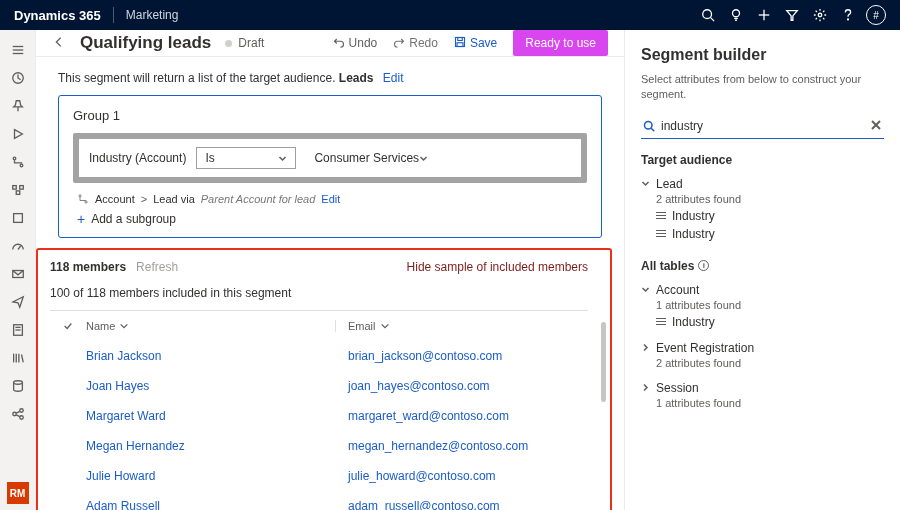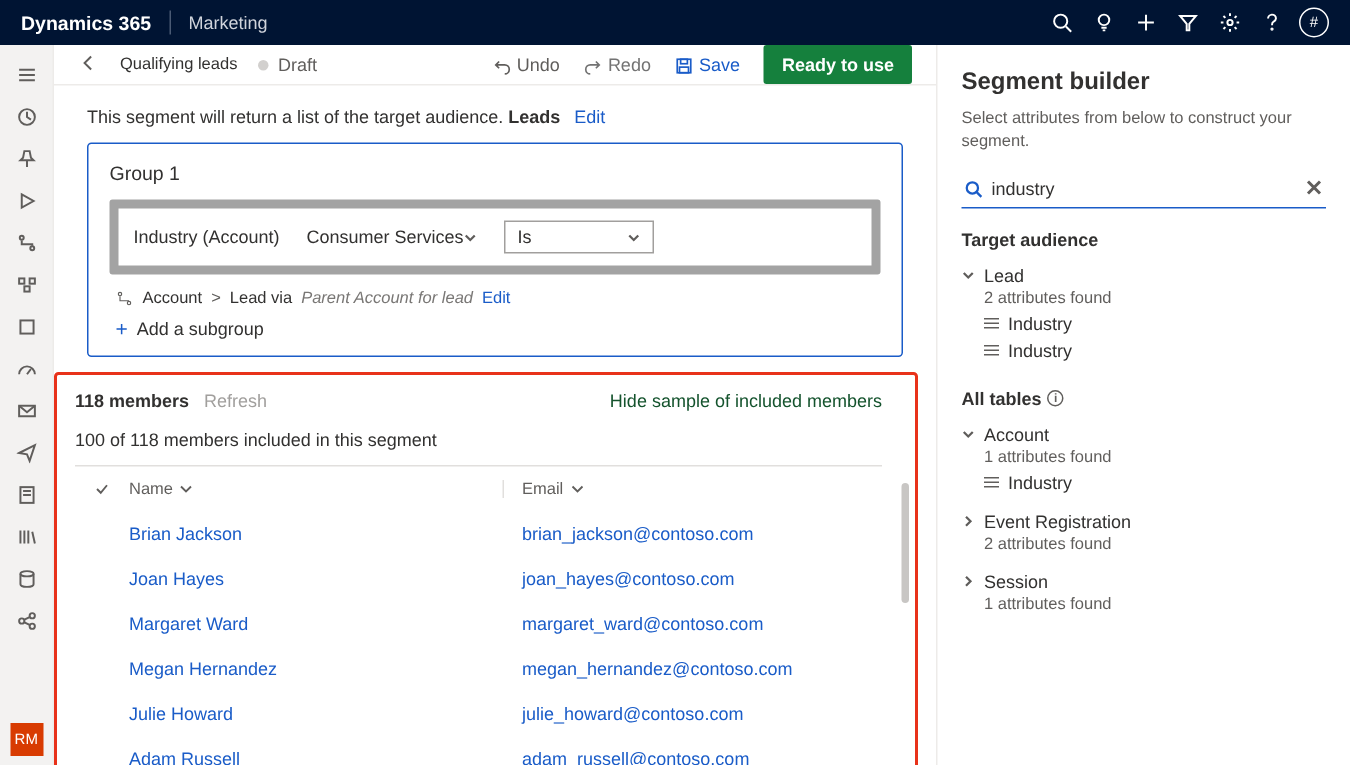--- a/index.html
+++ b/index.html
@@ -12,37 +12,37 @@
 .product { font-size: 12px; color: #d0d4dc; }
 .topbar .spacer { flex: 1; }
 .top-icon { width: 28px; height: 30px; display: flex; align-items: center; justify-content: center; color: #fff; cursor: pointer; }
 .top-icon svg { width: 14px; height: 14px; stroke: #fff; fill: none; stroke-width: 1.5; }
 .avatar { width: 20px; height: 20px; border: 1px solid #fff; border-radius: 50%; display: flex; align-items: center; justify-content: center; font-size: 10px; margin-left: 4px; }
 
 
 .leftrail { position: absolute; top: 30px; left: 0; bottom: 0; width: 36px; background: #f3f2f1; border-right: 1px solid #edebe9; display: flex; flex-direction: column; align-items: center; padding-top: 6px; }
 .rail-icon { width: 36px; height: 28px; display: flex; align-items: center; justify-content: center; color: #605e5c; cursor: pointer; }
 .rail-icon svg { width: 14px; height: 14px; stroke: #605e5c; fill: none; stroke-width: 1.5; }
-.rail-footer { margin-top: auto; width: 22px; height: 22px; background: #d83b01; color: #fff; font-size: 10px; font-weight: 400; display: flex; align-items: center; justify-content: center; margin-bottom: 6px; }
+.rail-footer { margin-top: auto; width: 22px; height: 22px; background: #d83b01; color: #fff; font-size: 10px; font-weight: 700; display: flex; align-items: center; justify-content: center; margin-bottom: 6px; }
 
 
 .main { position: absolute; top: 30px; left: 36px; right: 0; bottom: 0; display: flex; }
 .content { flex: 1; display: flex; flex-direction: column; padding: 0; overflow: hidden; }
 
 
 .page-header { height: 38px; display: flex; align-items: center; padding: 0 16px; border-bottom: 1px solid #edebe9; }
 .back-btn { width: 22px; color: #605e5c; cursor: pointer; }
-.page-title { font-size: 11px; font-weight: 400; margin-left: 6px; }
+.page-title { font-size: 17px; font-weight: 700; margin-left: 6px; }
 .status-dot { width: 7px; height: 7px; border-radius: 50%; background: #d2d0ce; margin: 0 6px 0 14px; }
 .status-text { font-size: 12px; color: #605e5c; }
 .page-header .spacer { flex: 1; }
-.cmd-btn { display: flex; align-items: flex-end; gap: 4px; padding: 4px 8px; font-size: 12px; color: #605e5c; cursor: pointer; }
+.cmd-btn { display: flex; align-items: flex-start; gap: 4px; padding: 4px 8px; font-size: 12px; color: #605e5c; cursor: pointer; }
 .cmd-btn.disabled { color: #737373; }
 .cmd-btn svg { width: 12px; height: 12px; stroke: currentColor; fill: none; stroke-width: 1.5; }
-.ready-btn { background: #15803d; color: #fff; padding: 6px 12px; font-size: 12px; border-radius: 2px; margin-left: 8px; cursor: pointer; font-weight: bold; }
+.ready-btn { background: #d946ef; color: #fff; padding: 6px 12px; font-size: 12px; border-radius: 2px; margin-left: 8px; cursor: pointer; }
 
 
 .desc-row { padding: 14px 22px 10px; font-size: 12px; color: #323130; }
 .desc-row .bold { font-weight: 600; }
 .desc-row .edit { color: #1a5cc8; margin-left: 6px; cursor: pointer; }
 
 
 .query-box { margin: 0 22px; border: 1.5px solid #1a5cc8; border-radius: 3px; padding: 12px 14px 8px; }
 .group-title { font-size: 13px; margin-bottom: 10px; }
 .filter-row { display: flex; align-items: center; gap: 10px; border: 6px solid #a3a3a3; padding: 8px 10px; border-radius: 2px; }
@@ -56,21 +56,21 @@
 .breadcrumb-row .edit { color: #1a5cc8; cursor: pointer; }
 .add-sub { display: flex; align-items: center; gap: 6px; font-size: 12px; color: #323130; margin: 6px 0 2px 4px; cursor: pointer; }
 .plus { color: #1a5cc8; font-size: 14px; }
 
 
 .members-wrap { margin: 10px 12px 0 0; padding: 0 22px 4px 12px; border: 2px solid #e8321a; border-radius: 3px; position: relative; }
 .members-head { display: flex; align-items: center; padding: 10px 0 4px; }
 .mem-count { font-size: 12px; font-weight: 600; color: #323130; }
 .refresh { font-size: 12px; color: #a19f9d; margin-left: 10px; }
 .members-head .spacer { flex: 1; }
-.hide-link { font-size: 12px; color: #14532d; cursor: pointer; }
+.hide-link { font-size: 12px; color: #7f1d1d; cursor: pointer; }
 .mem-sub { font-size: 12px; color: #323130; margin: 8px 0 10px; }
 .table { border-top: 1px solid #e1dfdd; }
 .thead { display: flex; align-items: center; height: 30px; font-size: 11px; color: #605e5c; position: relative; }
 .th-check { width: 36px; display: flex; align-items: center; justify-content: center; }
 .th-name { flex: 0 0 250px; display: flex; align-items: center; gap: 4px; border-right: 1px solid #e1dfdd; }
 .th-email { flex: 1; padding-left: 12px; display: flex; align-items: center; gap: 4px; }
 .thead svg, .th-check svg { width: 10px; height: 10px; stroke: #605e5c; fill: none; stroke-width: 1.5; }
 .row { display: flex; align-items: center; height: 30px; font-size: 12px; }
 .row .cell-check { width: 36px; }
 .row .cell-name { flex: 0 0 250px; color: #1a5cc8; cursor: pointer; }
@@ -274,28 +274,28 @@
     <div class="desc-row">
       <span>This segment will return a list of the target audience.</span>
       <span class="bold">Leads</span>
       <span class="edit">Edit</span>
     </div>
 
     <div class="query-box">
       <div class="group-title">Group 1</div>
       <div class="filter-row">
         <span class="attr-name">Industry (Account)</span>
-        <span class="dd no-border">
-            <span>Consumer Services</span>
+        <span class="dd">
+            <span>Is</span>
             <svg viewBox="0 0 12 12">
               <polyline points="2,4 6,8 10,4"></polyline>
             </svg>
           </span>
-        <span class="dd">
-            <span>Is</span>
+        <span class="dd no-border">
+            <span>Consumer Services</span>
             <svg viewBox="0 0 12 12">
               <polyline points="2,4 6,8 10,4"></polyline>
             </svg>
           </span>
       </div>
       <div class="breadcrumb-row">
         <svg width="12" height="12" viewBox="0 0 16 16" style="stroke:#605e5c;fill:none">
             <circle cx="4" cy="4" r="1.5"></circle>
             <circle cx="12" cy="12" r="1.5"></circle>
             <path d="M4 6v4h8"></path>

